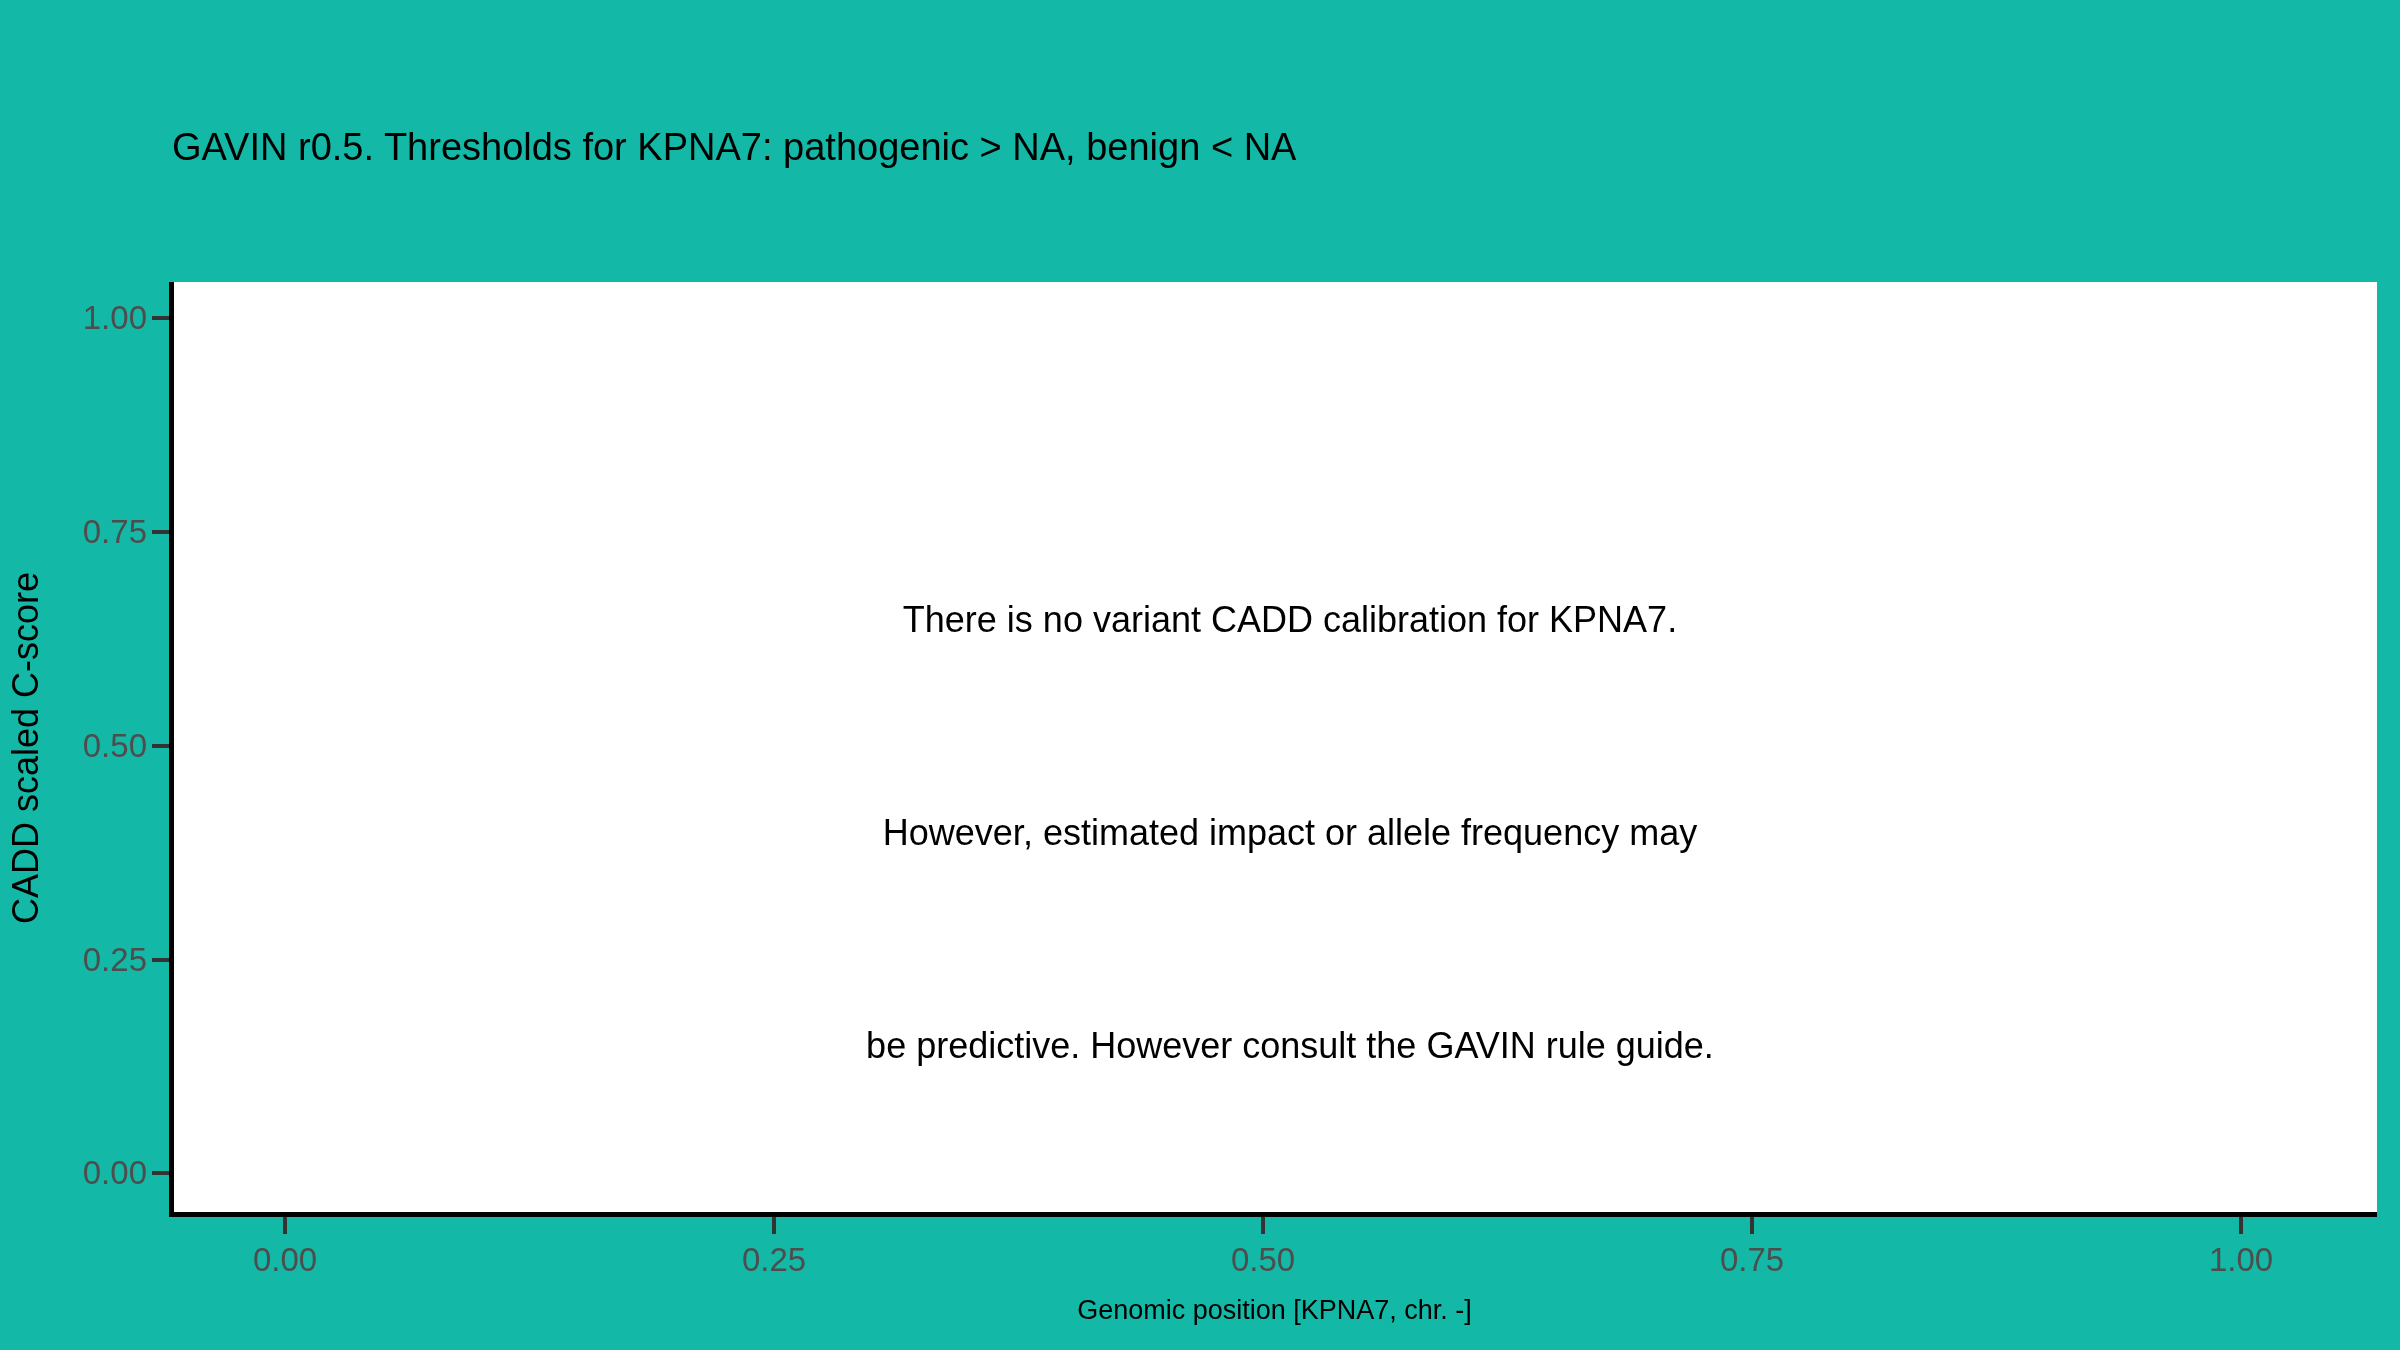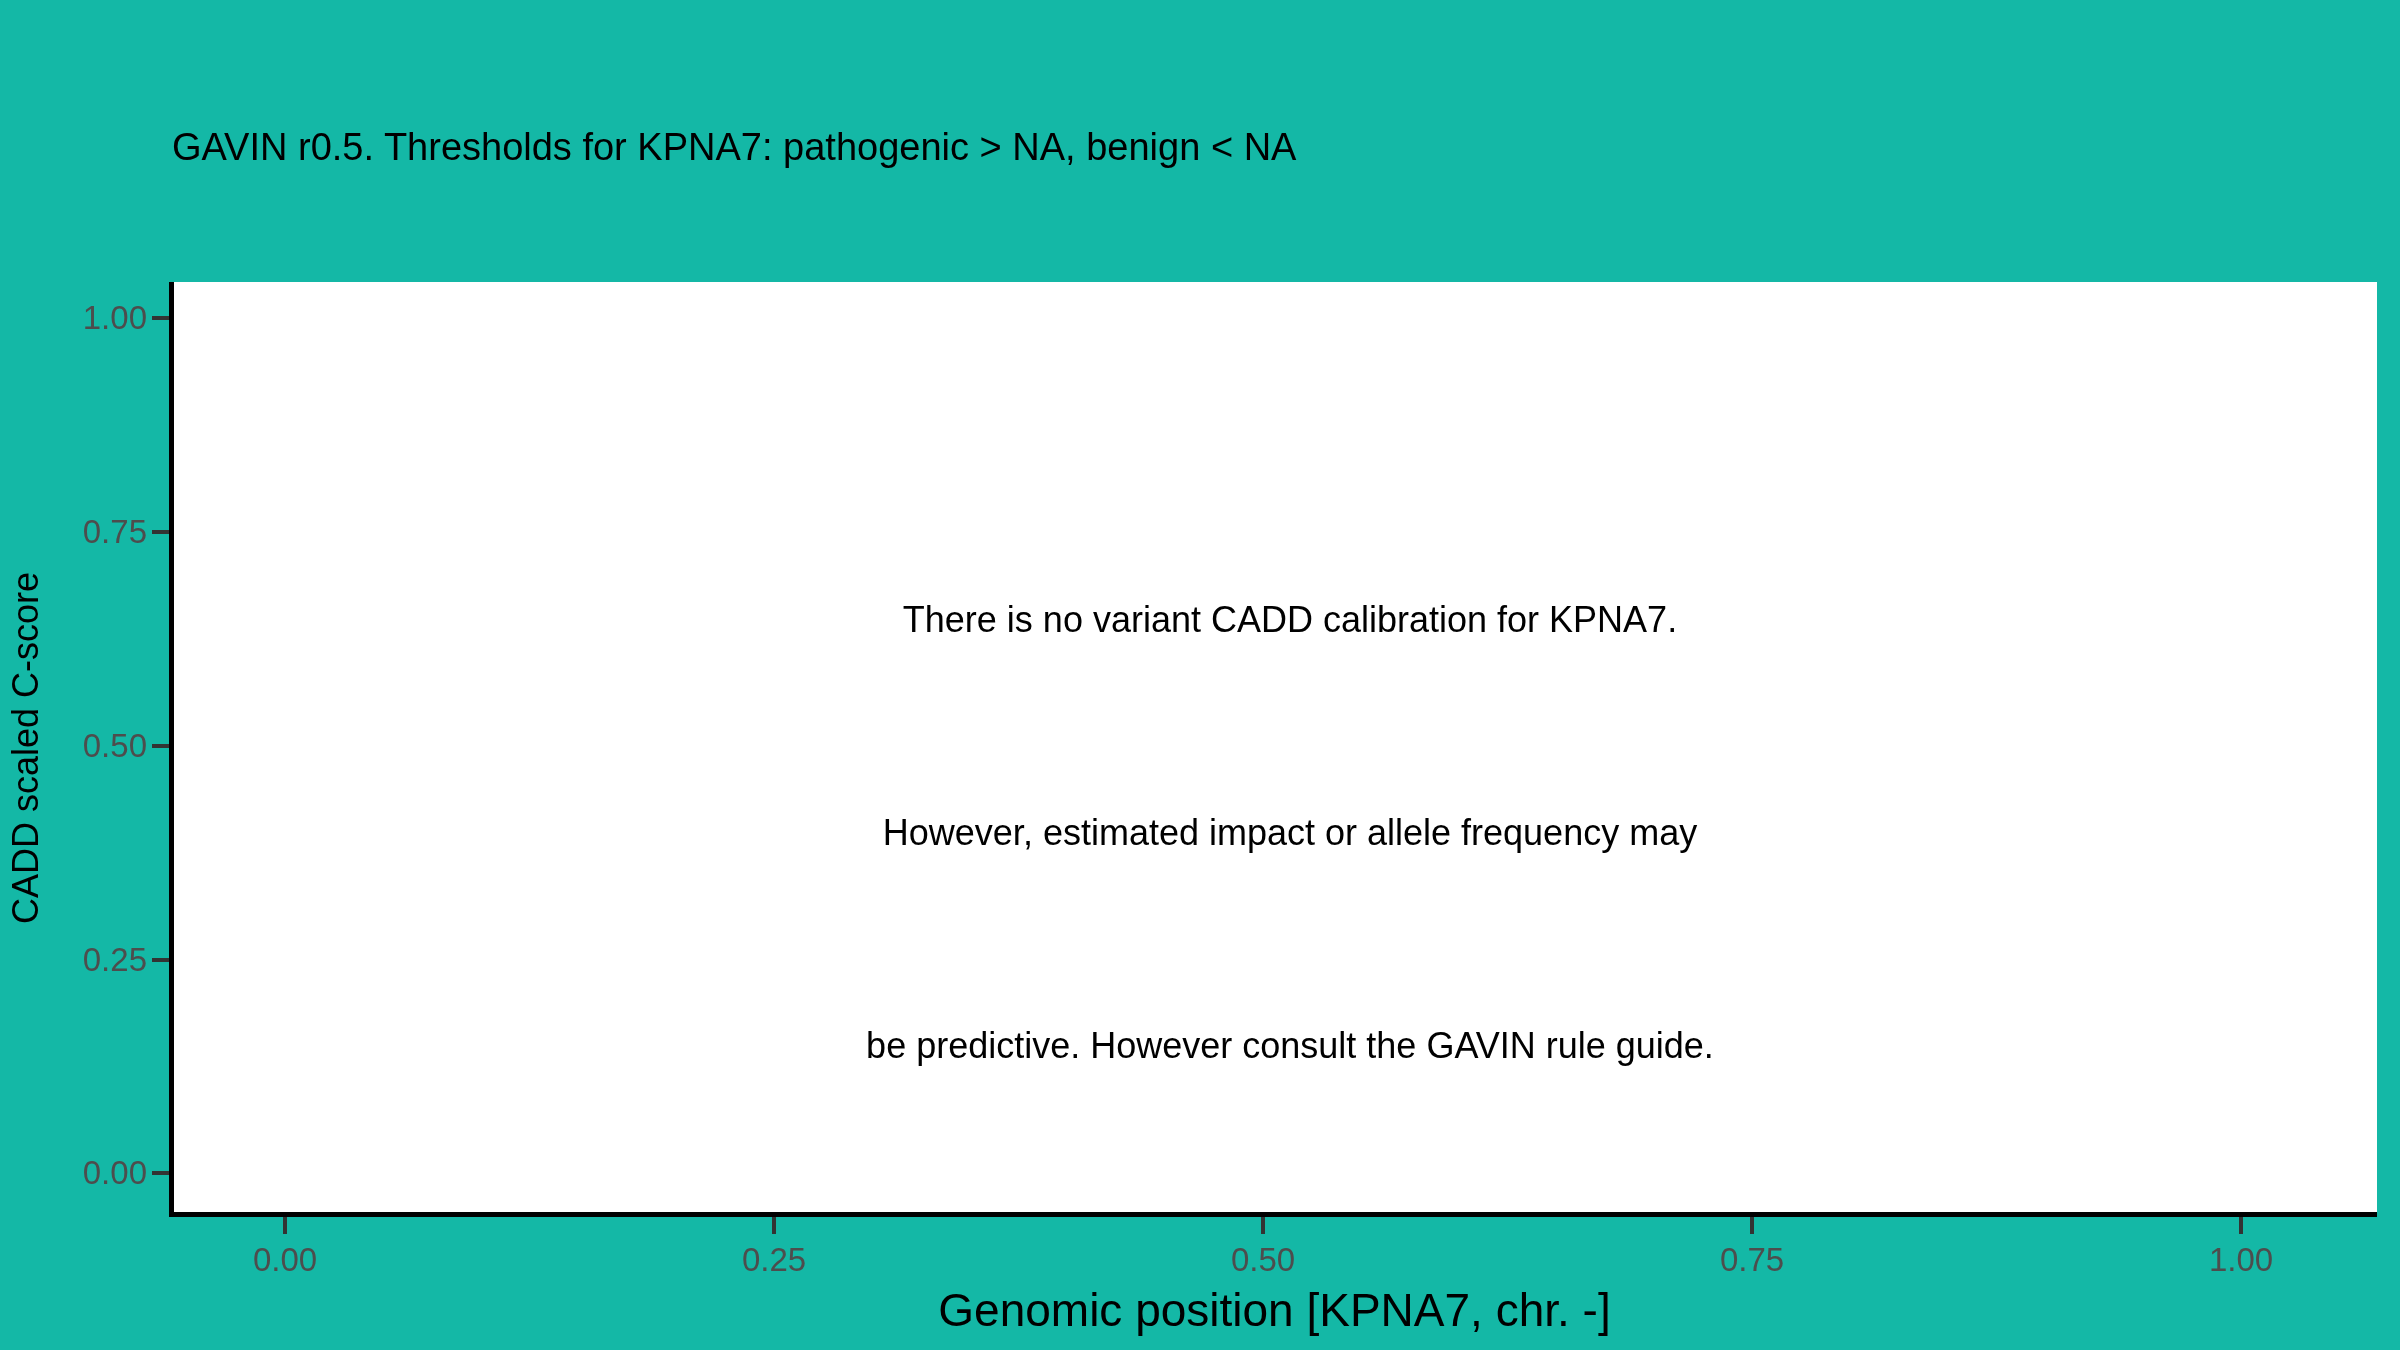--- a/index.html
+++ b/index.html
@@ -111,21 +111,21 @@
     line-height: 52px;
     white-space: nowrap;
   }
   #xlab {
     position: absolute;
     left: 172px;
     top: 1288px;
     width: 2205px;
     text-align: center;
     color: #000000;
-    font-size: 46px;
+    font-size: 27px;
     line-height: 44px;
     white-space: nowrap;
   }
 
   
   #annotation {
     position: absolute;
     left: 1290px;
     top: 442px;
     transform: translateX(-50%);

